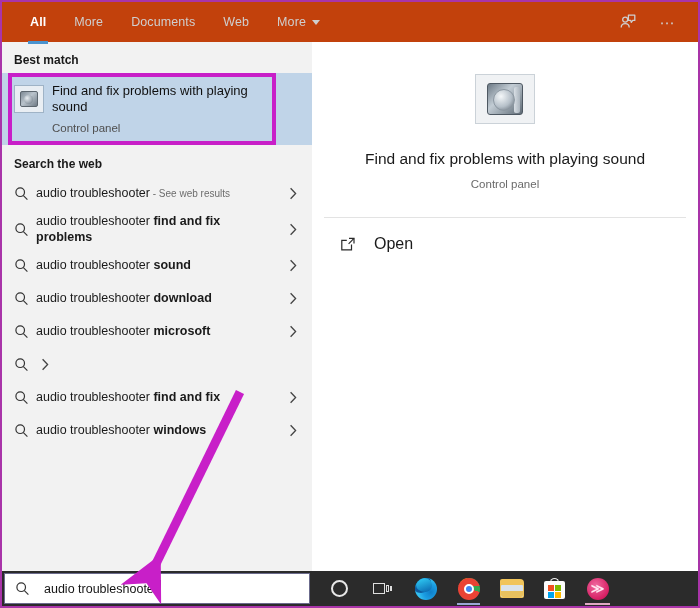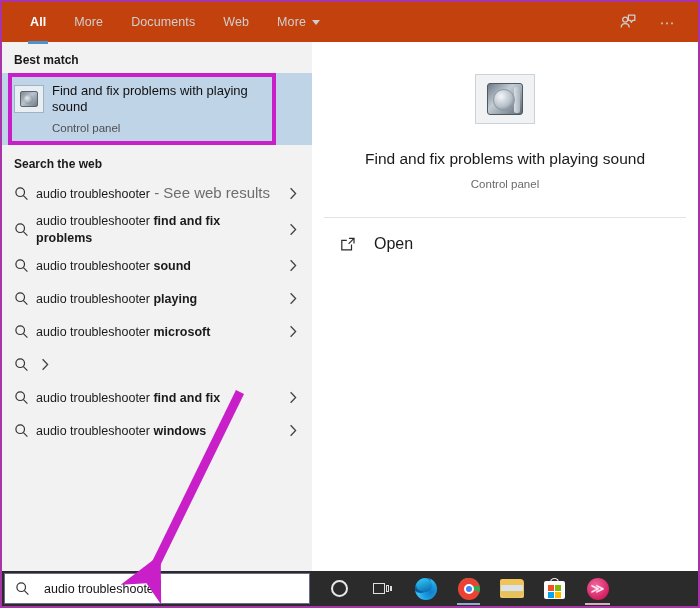--- a/index.html
+++ b/index.html
@@ -180,21 +180,21 @@
   }
   .sug-icon svg { display: block; }
   .sug-text {
     flex: 1;
     font-size: 12.5px;
     color: #1a1a1a;
     line-height: 16px;
     padding-right: 6px;
   }
   .sug-text .bold { font-weight: bold; }
-  .sug-text .muted { color: #6d6d6d; font-size: 15px; }
+  .sug-text .muted { color: #6d6d6d; font-size: 10px; }
   .sug-chev {
     width: 18px; flex: 0 0 18px;
     color: #444;
     display: flex; align-items: center; justify-content: center;
   }
   .sug-chev svg { display: block; }
 
   
   .preview {
     padding-top: 32px;
@@ -530,21 +530,21 @@
         </div>
       </div>
 
       <div class="suggestion">
         <div class="sug-icon">
           <svg width="15" height="15" viewBox="0 0 15 15" fill="none" stroke="currentColor" stroke-width="1.2">
             <circle cx="6.2" cy="6.2" r="4.3"></circle>
               <path d="M9.4 9.6l4.0 4.0"></path>
           </svg>
         </div>
-        <div class="sug-text"><span>audio troubleshooter </span><span class="bold">playing</span><span class="muted"></span></div>
+        <div class="sug-text"><span>audio troubleshooter </span><span class="bold">download</span><span class="muted"></span></div>
         <div class="sug-chev">
           <svg width="9" height="13" viewBox="0 0 9 13" fill="none" stroke="currentColor" stroke-width="1.3">
               <path d="M1.6 1.3L6.6 6.5L1.6 11.7"></path>
             </svg>
         </div>
       </div>
 
       <div class="suggestion">
         <div class="sug-icon">
           <svg width="15" height="15" viewBox="0 0 15 15" fill="none" stroke="currentColor" stroke-width="1.2">

